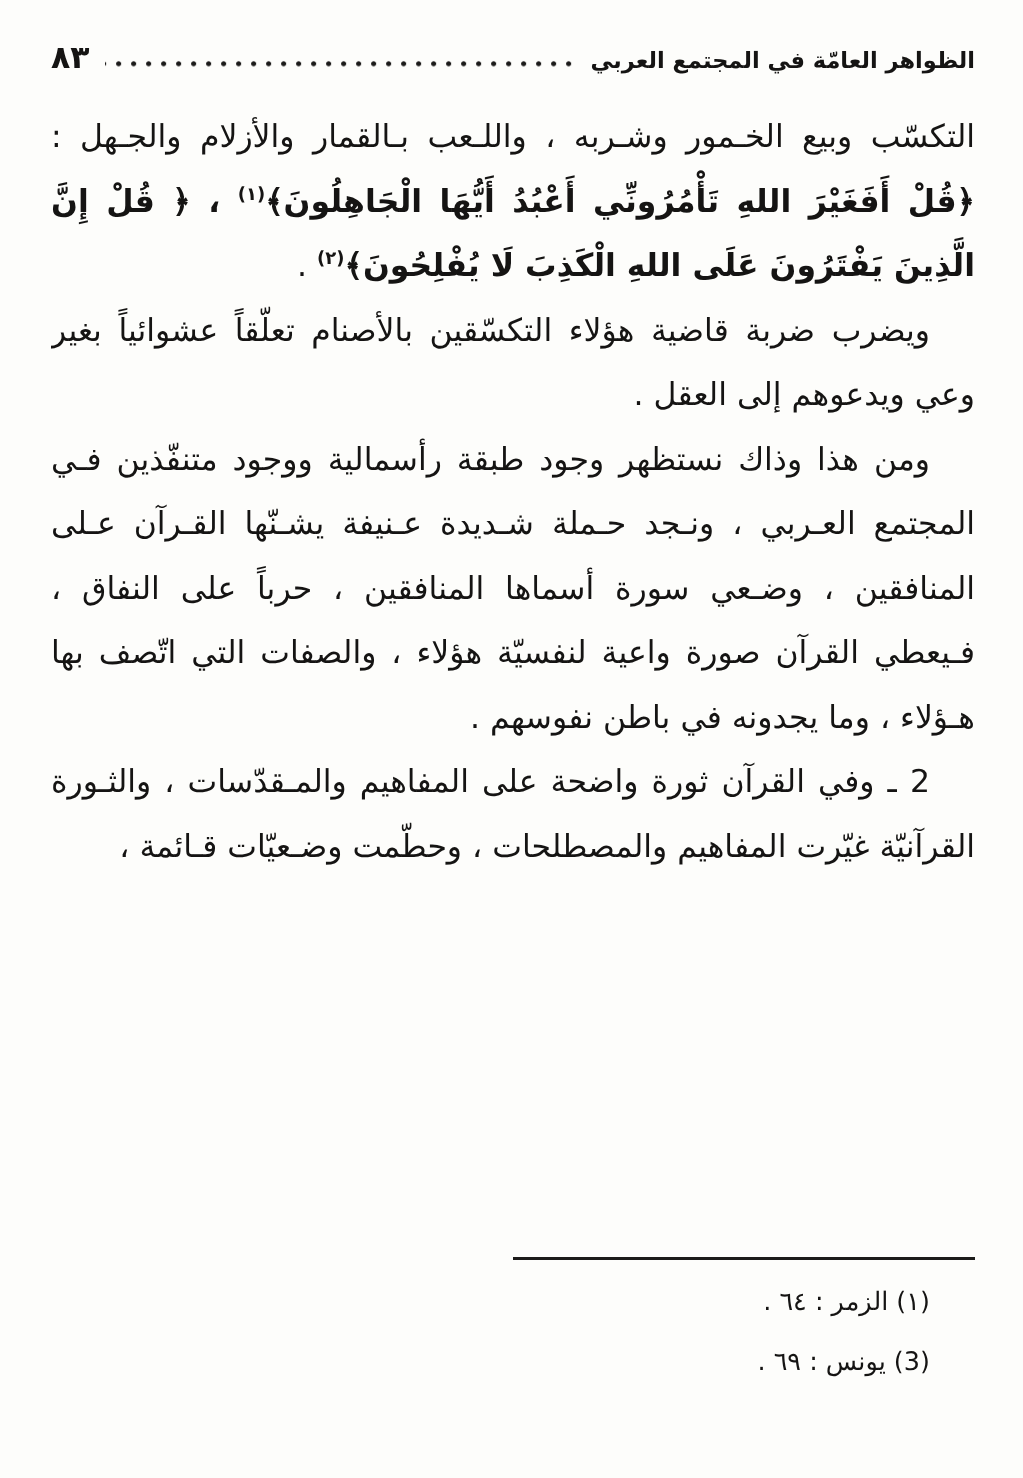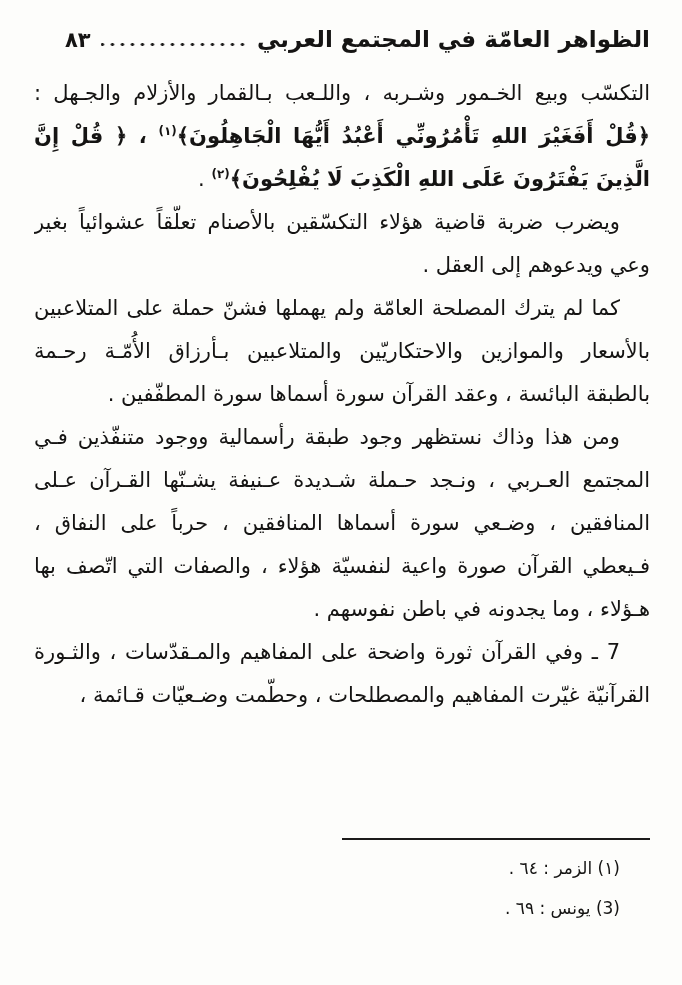--- a/index.html
+++ b/index.html
@@ -19,36 +19,35 @@
   }
   
   .header {
     display: flex;
     align-items: baseline;
     font-weight: bold;
     margin-bottom: 20px;
   }
   .header .title {
     white-space: nowrap;
-    font-size: 23px;
+    font-size: 15px;
     letter-spacing: 0.2px;
   }
   .header .dots {
     flex: 1;
     height: 5px;
     margin: 0 10px;
     background-image: radial-gradient(circle, #1c1b1a 1.4px, transparent 1.9px);
     background-size: 10px 5px;
     background-repeat: repeat-x;
     background-position: right bottom;
   }
   .header .pagenum {
     white-space: nowrap;
     font-size: 21px;
-    margin-left: 31px;
   }
   
   .body-text {
     font-size: 21px;
     line-height: 43px;
     text-align: justify;
     height: 758px;
     overflow: hidden;
   }
   .para { margin: 0; }
@@ -86,23 +85,22 @@
 
   <div class="header">
     <span class="title">الظواهر العامّة في المجتمع العربي</span>
     <span class="dots"></span>
     <span class="pagenum">٨٣</span>
   </div>
 
   <div class="body-text">
       <p class="para"><span class="plain">التكسّب وبيع الخـمور وشـربه ، واللـعب بـالقمار والأزلام والجـهل : </span><span class="verse">﴿قُلْ أَفَغَيْرَ اللهِ تَأْمُرُونِّي أَعْبُدُ أَيُّهَا الْجَاهِلُونَ﴾</span><sup class="fnref">(١)</sup><span class="verse"> ، ﴿ قُلْ إِنَّ الَّذِينَ يَفْتَرُونَ عَلَى اللهِ الْكَذِبَ لَا يُفْلِحُونَ﴾</span><sup class="fnref">(٢)</sup><span class="plain"> .</span></p>
       <p class="para indent"><span class="plain">ويضرب ضربة قاضية هؤلاء التكسّقين بالأصنام تعلّقاً عشوائياً بغير وعي ويدعوهم إلى العقل .</span></p>
-      <p class="para indent"><span class="plain">كما لم يترك المصلحة العامّة ولم يهملها فشنّ حملة على المتلاعبين بالأسعار والموازين والاحتكاريّين والمتلاعبين بـأرزاق الأُمّـة رحـمة بالطبقة البائسة ، وعقد القرآن سورة أسماها سورة المطفّفين .</span></p>
       <p class="para indent"><span class="plain">ومن هذا وذاك نستظهر وجود طبقة رأسمالية ووجود متنفّذين فـي المجتمع العـربي ، ونـجد حـملة شـديدة عـنيفة يشـنّها القـرآن عـلى المنافقين ، وضـعي سورة أسماها المنافقين ، حرباً على النفاق ، فـيعطي القرآن صورة واعية لنفسيّة هؤلاء ، والصفات التي اتّصف بها هـؤلاء ، وما يجدونه في باطن نفوسهم .</span></p>
-      <p class="para indent"><span class="plain">7 ـ وفي القرآن ثورة واضحة على المفاهيم والمـقدّسات ، والثـورة القرآنيّة غيّرت المفاهيم والمصطلحات ، وحطّمت وضـعيّات قـائمة ،</span></p>
+      <p class="para indent"><span class="plain">2 ـ وفي القرآن ثورة واضحة على المفاهيم والمـقدّسات ، والثـورة القرآنيّة غيّرت المفاهيم والمصطلحات ، وحطّمت وضـعيّات قـائمة ،</span></p>
     </div>
 
   <div class="footnotes">
     <div class="fn-rule"></div>
     <div class="fn-list">
         <div class="fn">(١) الزمر : ٦٤ .</div>
         <div class="fn">(3) يونس : ٦٩ .</div>
       </div>
   </div>
 

